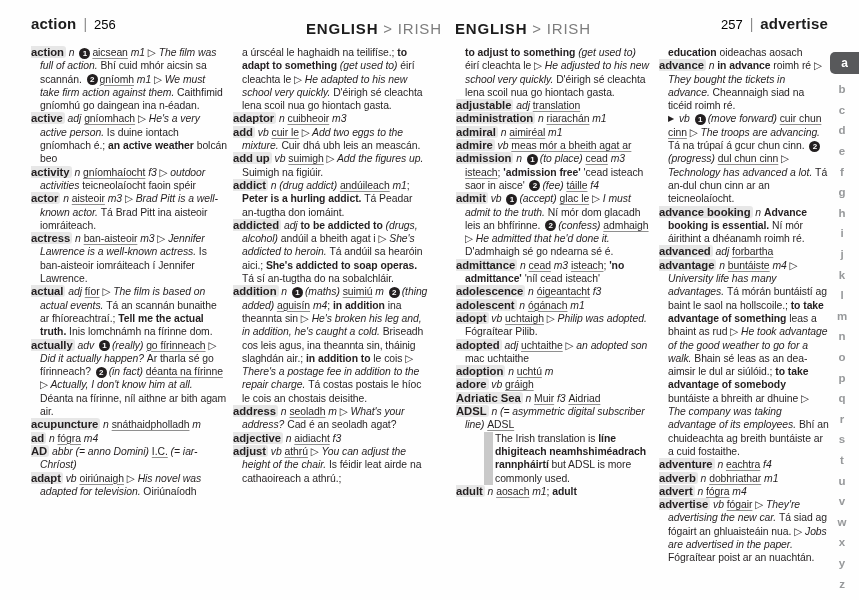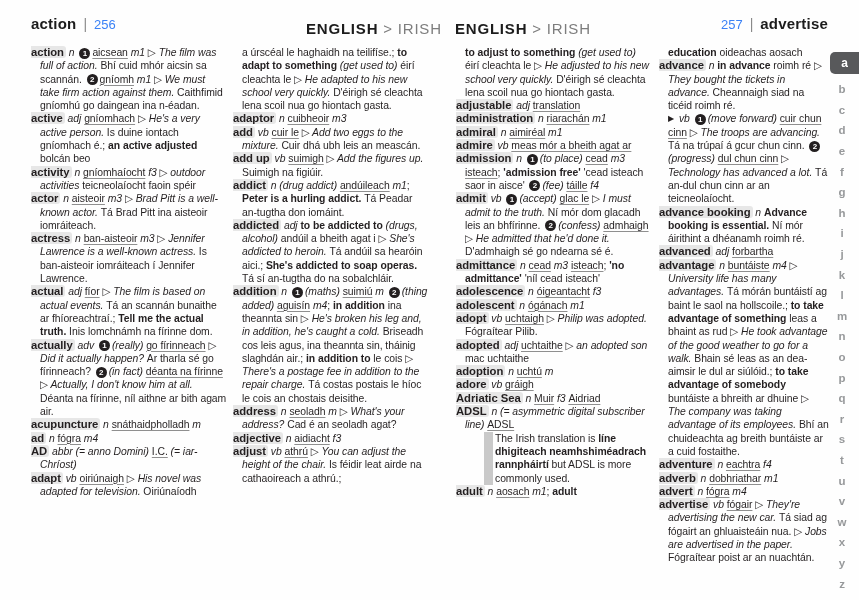--- a/index.html
+++ b/index.html
@@ -4,21 +4,21 @@
 <style>
   * { margin:0; padding:0; box-sizing:border-box; }
   html,body { width:859px; height:600px; background:#ffffff; }
   body { font-family:"Liberation Sans","DejaVu Sans",sans-serif; color:#231f20; }
   .spread { position:relative; width:859px; height:600px; background:#fefefe; overflow:hidden; }
 
   
   .guide { position:absolute; top:15px; font-size:15px; color:#1c1c1c; white-space:nowrap; }
   .guide .gw { font-weight:bold; letter-spacing:.2px; }
   .guide .sep { color:#8a8a8a; font-weight:200; margin:0 7px; font-size:14px; }
-  .guide .pn { font-size:13px; color:#3b82f6; }
+  .guide .pn { font-size:13px; color:#000000; }
   .guide-left { left:31px; }
   .guide-right { right:31px; }
   .dir { position:absolute; top:20px; font-size:15px; letter-spacing:.8px; white-space:nowrap; }
   .dir .db { font-weight:bold; color:#1c1c1c; }
   .dir .dr { color:#7d7d7d; }
   .dir-left { left:306px; }
   .dir-right { left:455px; }
 
   
   .col { position:absolute; top:46px; height:532px; overflow:hidden;
@@ -68,21 +68,21 @@
     <span class="db">ENGLISH</span>
     <span class="dr">&gt; IRISH</span>
   </div>
 
   <div class="guide guide-right">
     <span class="pn">257</span><span class="sep">|</span><span class="gw">advertise</span>
   </div>
 
   <div class="col col0">
       <div class="block entry"><span class="seg-hw">action</span><span class="seg-i"> n </span><span class="seg-c">1</span><span class="seg-u">aicsean</span><span class="seg-i"> m1 ▷ The film was full of action. </span><span>Bhí cuid mhór aicsin sa scannán. </span><span class="seg-c">2</span><span class="seg-u">gníomh</span><span class="seg-i"> m1 ▷ We must take firm action against them. </span><span>Caithfimid gníomhú go daingean ina n-éadan.</span></div>
-      <div class="block entry"><span class="seg-hw">active</span><span class="seg-i"> adj </span><span class="seg-u">gníomhach</span><span class="seg-i"> ▷ He's a very active person. </span><span>Is duine iontach gníomhach é.; </span><span class="seg-b">an active adjusted</span><span> bolcán beo</span></div>
+      <div class="block entry"><span class="seg-hw">active</span><span class="seg-i"> adj </span><span class="seg-u">gníomhach</span><span class="seg-i"> ▷ He's a very active person. </span><span>Is duine iontach gníomhach é.; </span><span class="seg-b">an active weather</span><span> bolcán beo</span></div>
       <div class="block entry"><span class="seg-hw">activity</span><span class="seg-i"> n </span><span class="seg-u">gníomhaíocht</span><span class="seg-i"> f3 ▷ outdoor activities </span><span>teicneolaíocht faoin spéir</span></div>
       <div class="block entry"><span class="seg-hw">actor</span><span class="seg-i"> n </span><span class="seg-u">aisteoir</span><span class="seg-i"> m3 ▷ Brad Pitt is a well-known actor. </span><span>Tá Brad Pitt ina aisteoir iomráiteach.</span></div>
       <div class="block entry"><span class="seg-hw">actress</span><span class="seg-i"> n </span><span class="seg-u">ban-aisteoir</span><span class="seg-i"> m3 ▷ Jennifer Lawrence is a well-known actress. </span><span>Is ban-aisteoir iomráiteach í Jennifer Lawrence.</span></div>
       <div class="block entry"><span class="seg-hw">actual</span><span class="seg-i"> adj </span><span class="seg-u">fíor</span><span class="seg-i"> ▷ The film is based on actual events. </span><span>Tá an scannán bunaithe ar fhíoreachtraí.; </span><span class="seg-b">Tell me the actual truth. </span><span>Inis lomchnámh na fírinne dom.</span></div>
       <div class="block entry"><span class="seg-hw">actually</span><span class="seg-i"> adv </span><span class="seg-c">1</span><span class="seg-i">(really) </span><span class="seg-u">go fírinneach</span><span class="seg-i"> ▷ Did it actually happen? </span><span>Ar tharla sé go fírinneach? </span><span class="seg-c">2</span><span class="seg-i">(in fact) </span><span class="seg-u">déanta na fírinne</span><span class="seg-i"> ▷ Actually, I don't know him at all. </span><span>Déanta na fírinne, níl aithne ar bith agam air.</span></div>
       <div class="block entry"><span class="seg-hw">acupuncture</span><span class="seg-i"> n </span><span class="seg-u">snáthaidpholladh</span><span class="seg-i"> m</span></div>
       <div class="block entry"><span class="seg-hw">ad</span><span class="seg-i"> n </span><span class="seg-u">fógra</span><span class="seg-i"> m4</span></div>
       <div class="block entry"><span class="seg-hw">AD</span><span class="seg-i"> abbr (= anno Domini) </span><span class="seg-u">I.C.</span><span class="seg-i"> (= iar-Chríost)</span></div>
       <div class="block entry"><span class="seg-hw">adapt</span><span class="seg-i"> vb </span><span class="seg-u">oiriúnaigh</span><span class="seg-i"> ▷ His novel was adapted for television. </span><span>Oiriúnaíodh</span></div>
     </div>

